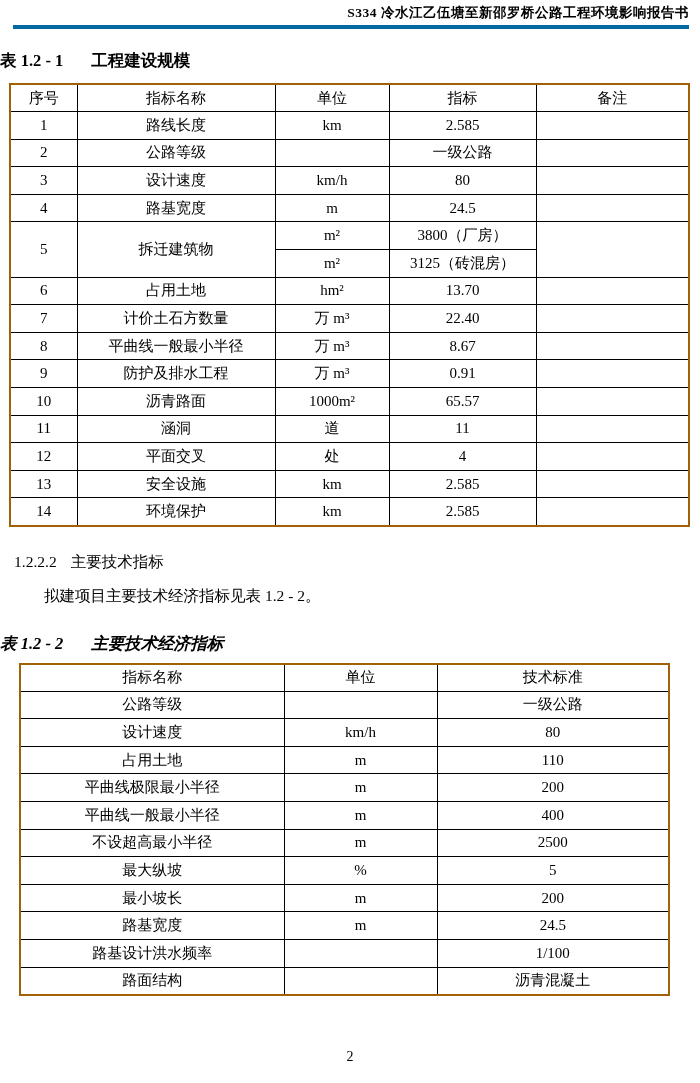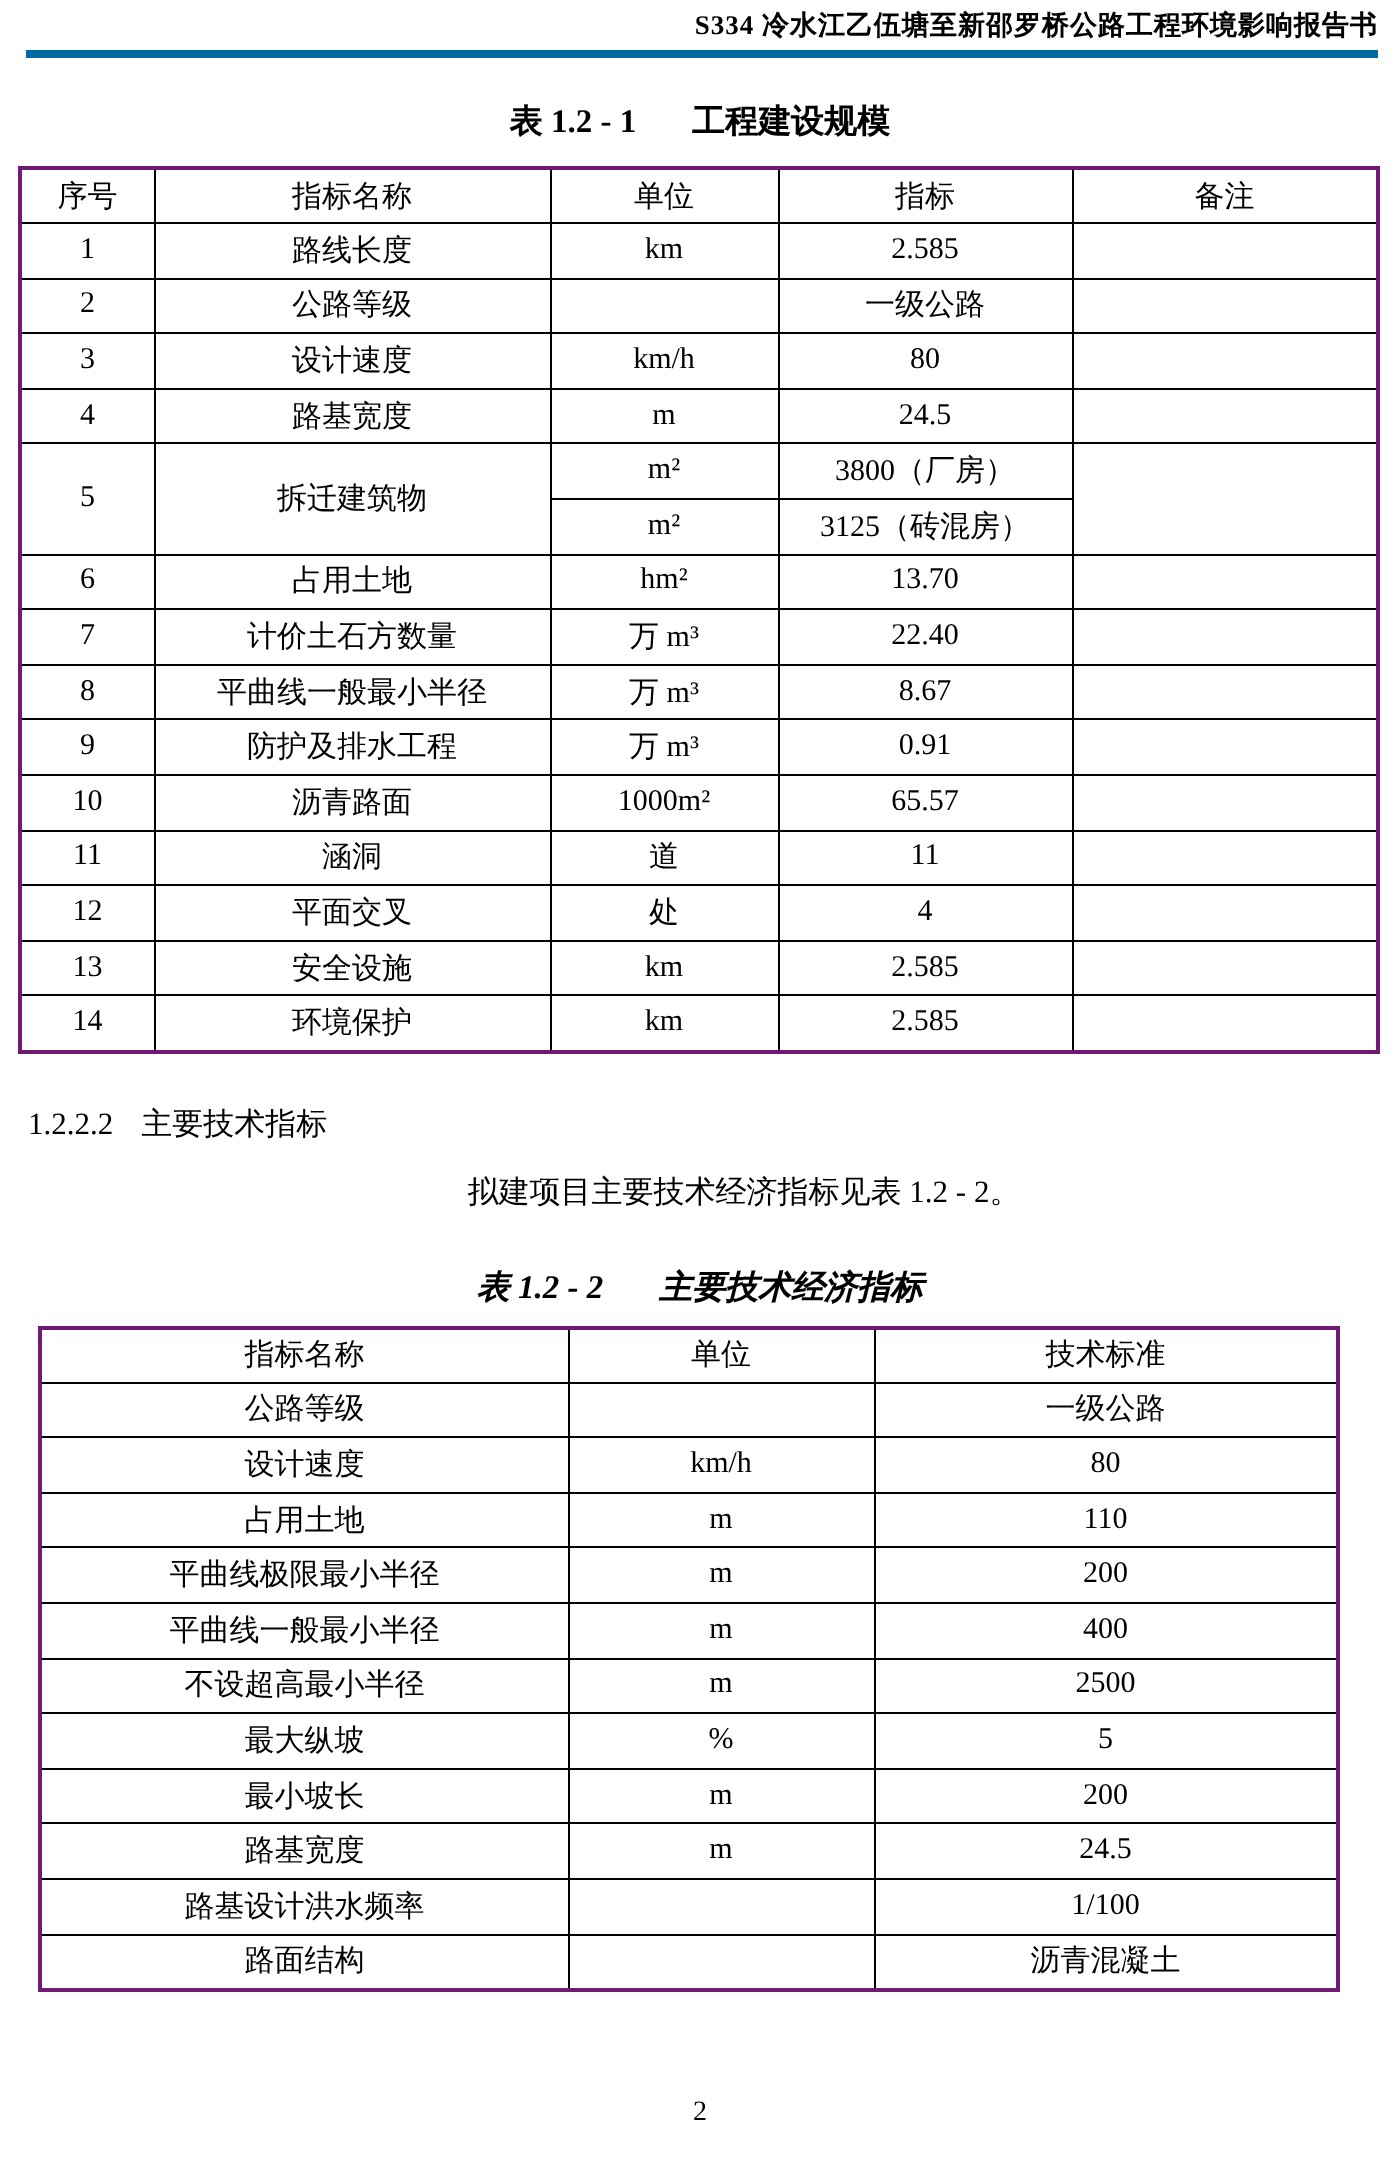--- a/index.html
+++ b/index.html
@@ -14,31 +14,30 @@
   .page-header {
     margin: 4px 11px 0 13px;
     text-align: right;
     font-size: 13.5px;
     font-weight: bold;
     letter-spacing: 0.5px;
     padding-bottom: 3px;
     border-bottom: 4px solid #0369a1;
   }
   .table-title {
-    text-align: center;
     font-weight: bold;
     font-size: 16.5px;
   }
   .t1-title { margin-top: 21px; }
   .t2-title { margin-top: 26px; font-style: italic; }
   .title-gap { display: inline-block; width: 28px; }
   table {
     border-collapse: collapse;
     table-layout: fixed;
-    border: 2px solid #701a75;
+    border: 2px solid #a16207;
   }
   .t1 { margin: 11px 0 0 9px; width: 679px; }
   .t2 { margin: 8px 0 0 19px; width: 649px; }
   td {
     border: 1px solid #000;
     height: 27.6px;
     text-align: center;
     vertical-align: middle;
     font-size: 15px;
     padding: 0 2px;
@@ -47,21 +46,20 @@
   }
   .section-heading {
     margin: 25px 16px 0 14px;
     font-size: 15.5px;
   }
   .section-heading .num { margin-right: 14px; }
   .body-paragraph {
     margin: 13px 0 0 14px;
     text-indent: 30px;
     font-size: 15.5px;
-    text-align: center;
   }
   .page-number {
     position: absolute;
     left: 0; right: 0;
     bottom: 18px;
     text-align: center;
     font-size: 14px;
   }
 </style>
 </head>

